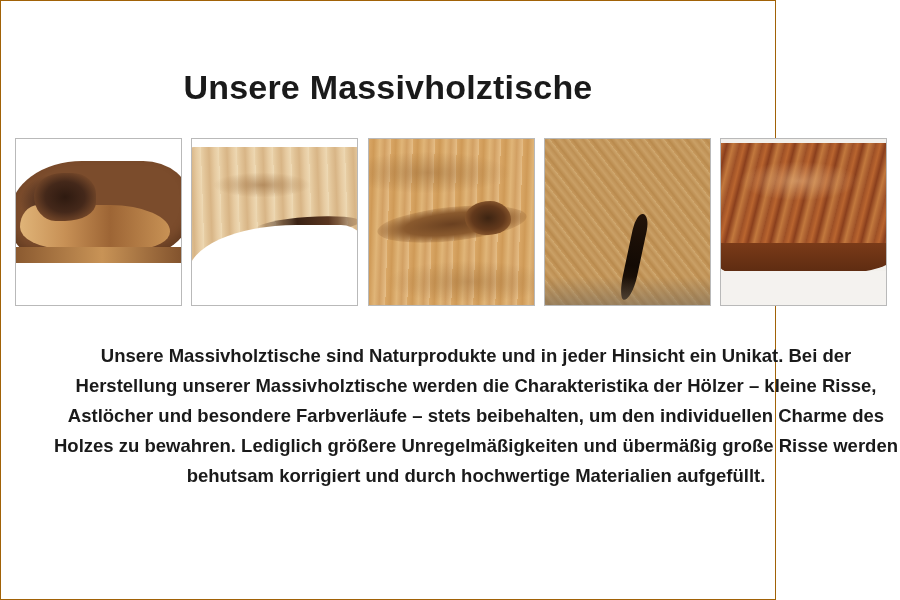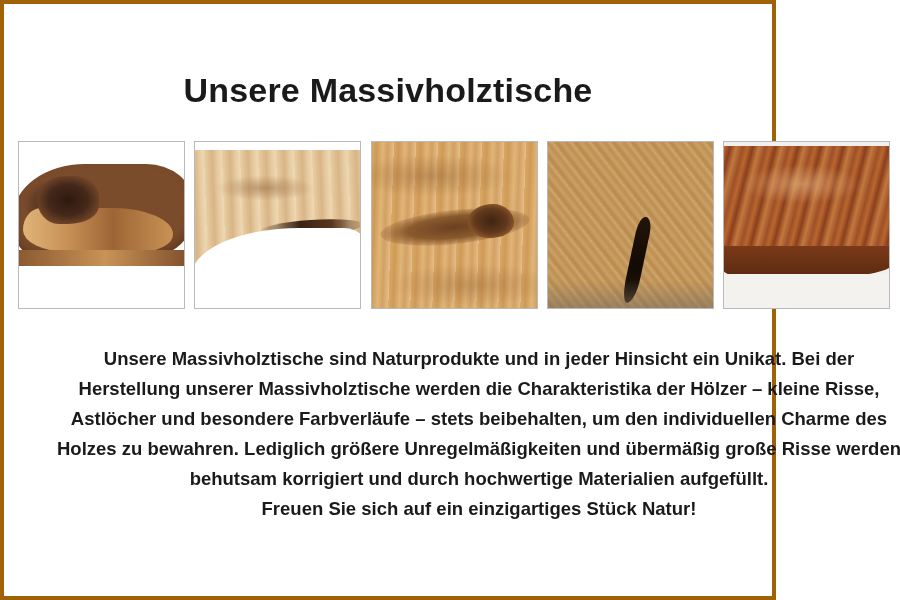--- a/index.html
+++ b/index.html
@@ -12,21 +12,21 @@
     background: #ffffff;
     font-family: "Liberation Sans", sans-serif;
     overflow: hidden;
   }
   .page {
     position: relative;
     width: 776px;
     height: 600px;
     box-sizing: border-box;
     background: #ffffff;
-    border: 4px solid #a16207;
+    border: 1px solid #a16207;
   }
   .title {
     text-align: center;
     font-size: 34px;
     font-weight: bold;
     color: #1a1a1a;
     letter-spacing: 0.2px;
     margin: 0;
     padding-top: 68px;
     line-height: 1.1;
@@ -310,16 +310,15 @@
         <div class="hi"></div>
         <div class="edge5"></div>
         <div class="btm"></div>
       </div>
     </div>
 
   </div>
 
   <div class="body-copy">
     <p>Unsere Massivholztische sind Naturprodukte und in jeder Hinsicht ein Unikat. Bei der Herstellung unserer Massivholztische werden die Charakteristika der Hölzer – kleine Risse, Astlöcher und besondere Farbverläufe – stets beibehalten, um den individuellen Charme des Holzes zu bewahren. Lediglich größere Unregelmäßigkeiten und übermäßig große Risse werden behutsam korrigiert und durch hochwertige Materialien aufgefüllt.</p>
-    <p class="last">Freuen Sie sich auf ein einzigartiges Stück Natur!</p>
   </div>
 
 </div>
 
 </body></html>

